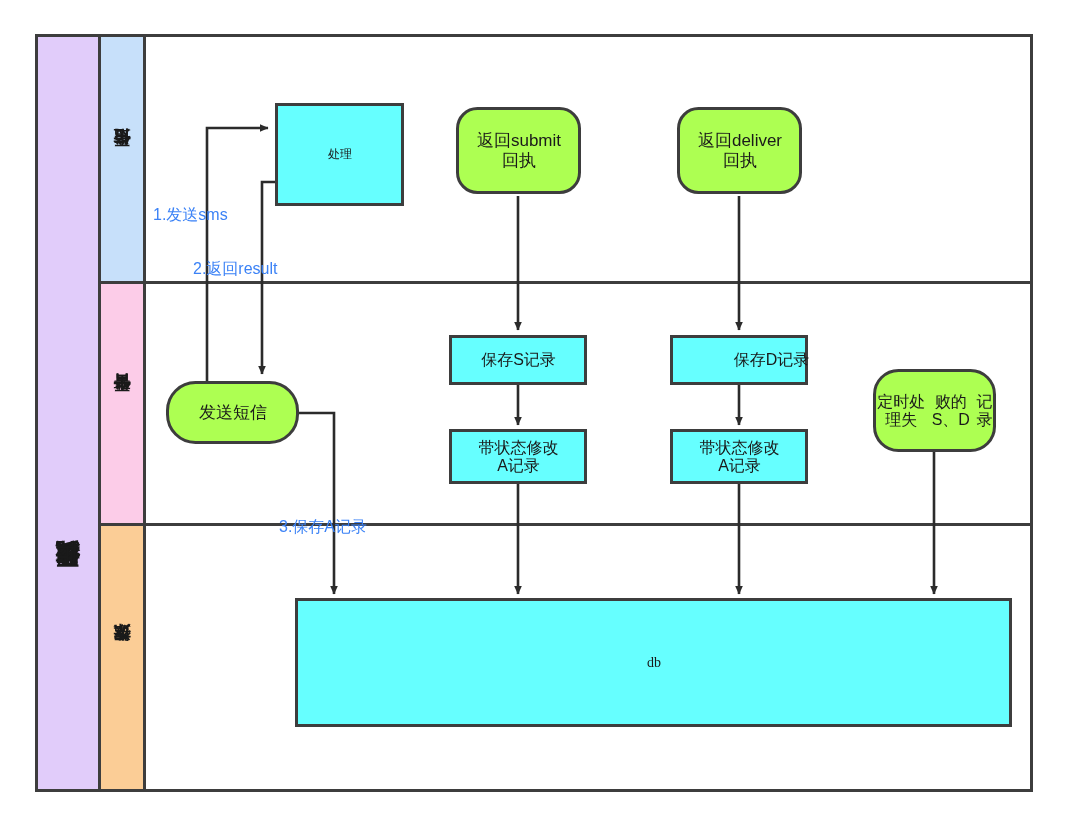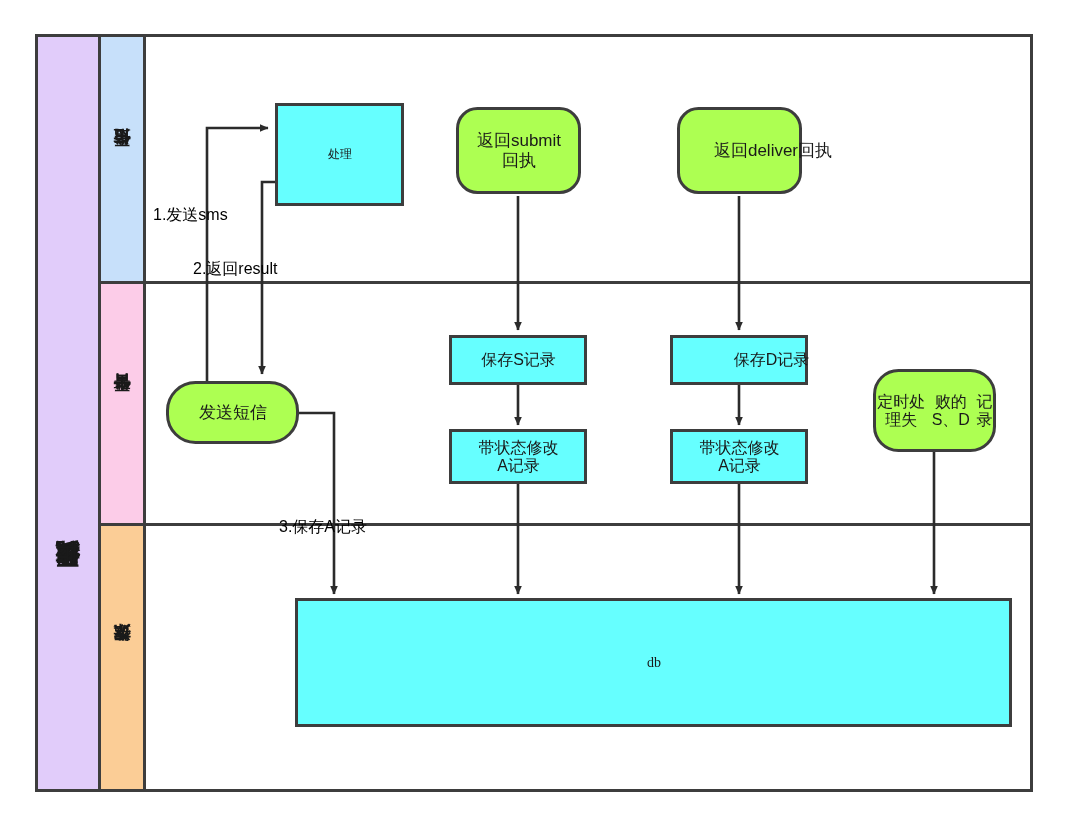--- a/index.html
+++ b/index.html
@@ -4,21 +4,21 @@
 <style>
   html,body{margin:0;padding:0;background:#ffffff;}
   body{width:1068px;height:826px;position:relative;overflow:hidden;
        font-family:"Liberation Sans","DejaVu Sans",sans-serif;}
   #canvas{position:absolute;left:0;top:0;width:1068px;height:826px;}
   .lbl{position:absolute;display:flex;align-items:center;justify-content:center;
        text-align:center;line-height:1.15;color:#1a1a1a;pointer-events:none;}
   .vlbl{position:absolute;display:flex;align-items:center;justify-content:center;
         text-align:center;color:#1a1a1a;writing-mode:vertical-rl;
         transform:rotate(180deg);white-space:nowrap;}
-  .edge-lbl{position:absolute;color:#000000;white-space:nowrap;font-size:16px;}
+  .edge-lbl{position:absolute;color:#3b82f6;white-space:nowrap;font-size:16px;}
 </style>
 </head>
 <body>
 
 <svg id="canvas" viewBox="0 0 1068 826">
   <defs>
     <marker id="ah" markerWidth="10" markerHeight="10" refX="8.4" refY="4" orient="auto" markerUnits="userSpaceOnUse">
       <path d="M0,0 L9,4 L0,8 z" fill="#2b2b2b"></path>
     </marker>
   </defs>
@@ -80,21 +80,21 @@
 <div class="vlbl" style="left:100px;top:330px;width:44px;height:150px;font-size:17px;font-weight:bold;">告警平台</div>
 <div class="vlbl" style="left:100px;top:580px;width:44px;height:150px;font-size:17px;font-weight:bold;">数据库</div>
 
 <div class="lbl" style="left:277px;top:105px;width:126px;height:100px;font-size:12px;">处理</div>
 
 <div class="lbl" style="left:458px;top:109px;width:122px;height:84px;font-size:17px;flex-direction:column;">
   <span>返回submit</span>
   <span>回执</span>
 </div>
 
-<div class="lbl" style="left:712px;top:109px;width:122px;height:84px;font-size:17px;flex-direction:row;">
+<div class="lbl" style="left:679px;top:109px;width:122px;height:84px;font-size:17px;flex-direction:column;">
   <span>返回deliver</span>
   <span>回执</span>
 </div>
 
 <div class="lbl" style="left:168px;top:383px;width:130px;height:60px;font-size:17px;">发送短信</div>
 
 <div class="lbl" style="left:451px;top:337px;width:135px;height:47px;font-size:16px;">保存S记录</div>
 
 <div class="lbl" style="left:451px;top:431px;width:135px;height:52px;font-size:16px;flex-direction:column;">
   <span>带状态修改</span>

